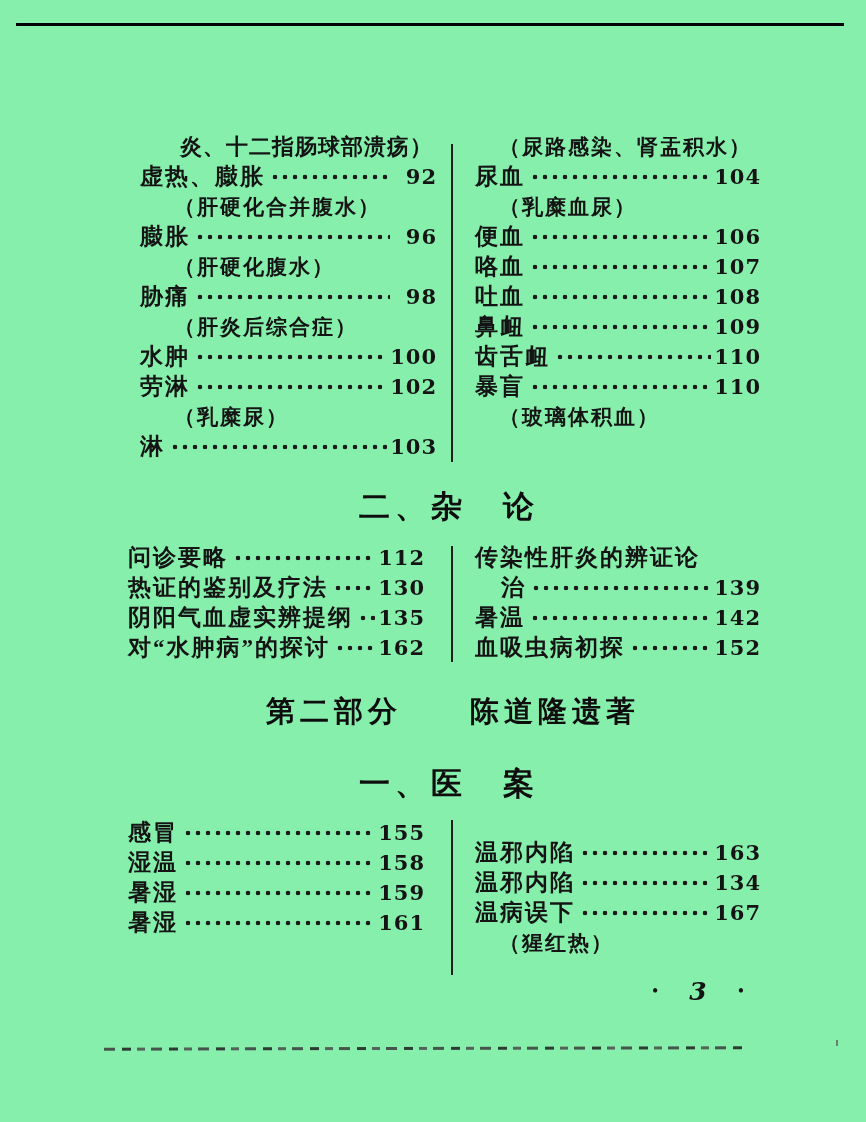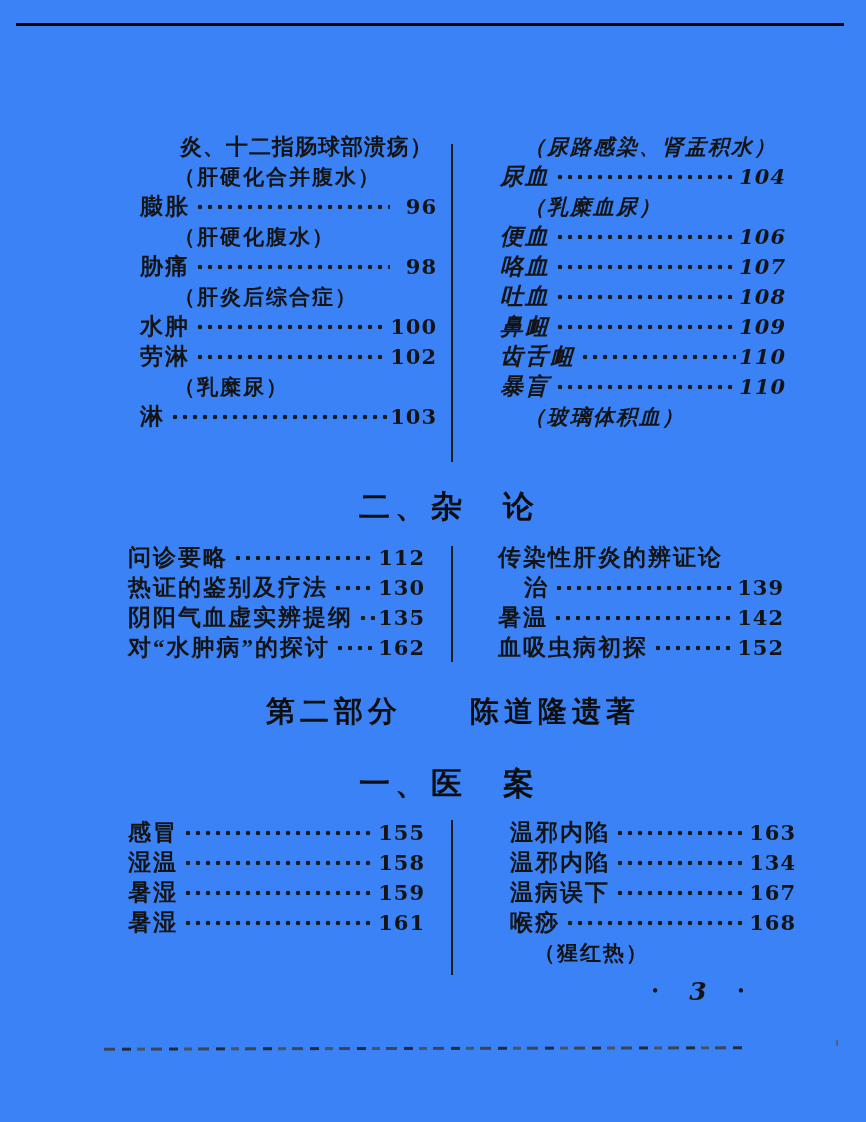--- a/index.html
+++ b/index.html
@@ -1,40 +1,40 @@
 <!DOCTYPE html>
 <html><head>
 <meta charset="utf-8">
 <style>
   * { margin:0; padding:0; box-sizing:border-box; }
   html,body { background:#ffffff; }
   .page {
-    position:relative; width:866px; height:1122px; background:#3b82f6;
+    position:relative; width:866px; height:1122px; background:#86efac;
     font-family:"Liberation Serif","DejaVu Serif",serif; color:#141414; overflow:hidden;
   }
   .top-rule { position:absolute; left:16px; top:23px; width:828px; height:3px; background:#000; }
   .bottom-smudge {
     position:absolute; left:104px; top:1047px; width:642px; height:3px;
     background-image:repeating-linear-gradient(90deg,#3a3a3a 0 11px,transparent 11px 18px,#1d1d1d 18px 27px,transparent 27px 33px,#4a4a4a 33px 41px,transparent 41px 47px);
     transform:rotate(-0.12deg); opacity:.85;
   }
   .bottom-tick { position:absolute; left:836px; top:1040px; width:2px; height:6px; background:#555; opacity:.7; }
 
   .divider { position:absolute; left:451px; width:2px; background:#1c1c1c; }
   #divider-1 { top:144px;  height:318px; }
   #divider-2 { top:546px;  height:116px; }
   #divider-3 { top:820px;  height:155px; }
 
   .col { position:absolute; }
   #s1-left  { left:140px; top:132px; width:297px; }
-  #s1-right { left:500px; top:132px; width:286px;font-style:italic; }
+  #s1-right { left:475px; top:132px; width:286px; }
   #s2-left  { left:128px; top:543px; width:297px; }
-  #s2-right { left:498px; top:543px; width:286px; }
+  #s2-right { left:475px; top:543px; width:286px; }
   #s3-left  { left:128px; top:818px; width:297px; }
-  #s3-right { left:475px; top:818px; width:286px;margin-left:35px; }
+  #s3-right { left:475px; top:838px; width:286px; }
 
   .row {
     display:flex; align-items:baseline; height:30px; line-height:30px;
     font-size:23px; font-weight:600; letter-spacing:2px; white-space:nowrap;
   }
   .row.sub  { padding-left:24px; font-size:21px; font-weight:600; }
   #s1-left .row.sub { padding-left:34px; }
   .row.cont { padding-left:40px; font-size:22px; letter-spacing:1px; }
   .row.indent { padding-left:26px; }
   .leader {
@@ -63,20 +63,25 @@
 <body>
 
 <div class="page">
 
   <div class="top-rule"></div>
 
   <div class="col" id="s1-left">
       <div class="row cont">
         <span class="t">炎、十二指肠球部溃疡）</span>
       </div>
+      <div class="row entry">
+        <span class="t">虚热、臌胀</span>
+        <span class="leader"></span>
+        <span class="pg">92</span>
+      </div>
       <div class="row sub">
         <span class="t">（肝硬化合并腹水）</span>
       </div>
       <div class="row entry">
         <span class="t">臌胀</span>
         <span class="leader"></span>
         <span class="pg">96</span>
       </div>
       <div class="row sub">
         <span class="t">（肝硬化腹水）</span>
@@ -236,25 +241,20 @@
       </div>
       <div class="row entry">
         <span class="t">温邪内陷</span>
         <span class="leader"></span>
         <span class="pg">134</span>
       </div>
       <div class="row entry">
         <span class="t">温病误下</span>
         <span class="leader"></span>
         <span class="pg">167</span>
-      </div>
-      <div class="row entry">
-        <span class="t">喉痧</span>
-        <span class="leader"></span>
-        <span class="pg">168</span>
       </div>
       <div class="row sub">
         <span class="t">（猩红热）</span>
       </div>
     </div>
   <div class="divider" id="divider-3"></div>
 
   <div class="page-footer">
     <span class="dot">•</span>
     <span class="num">3</span>

